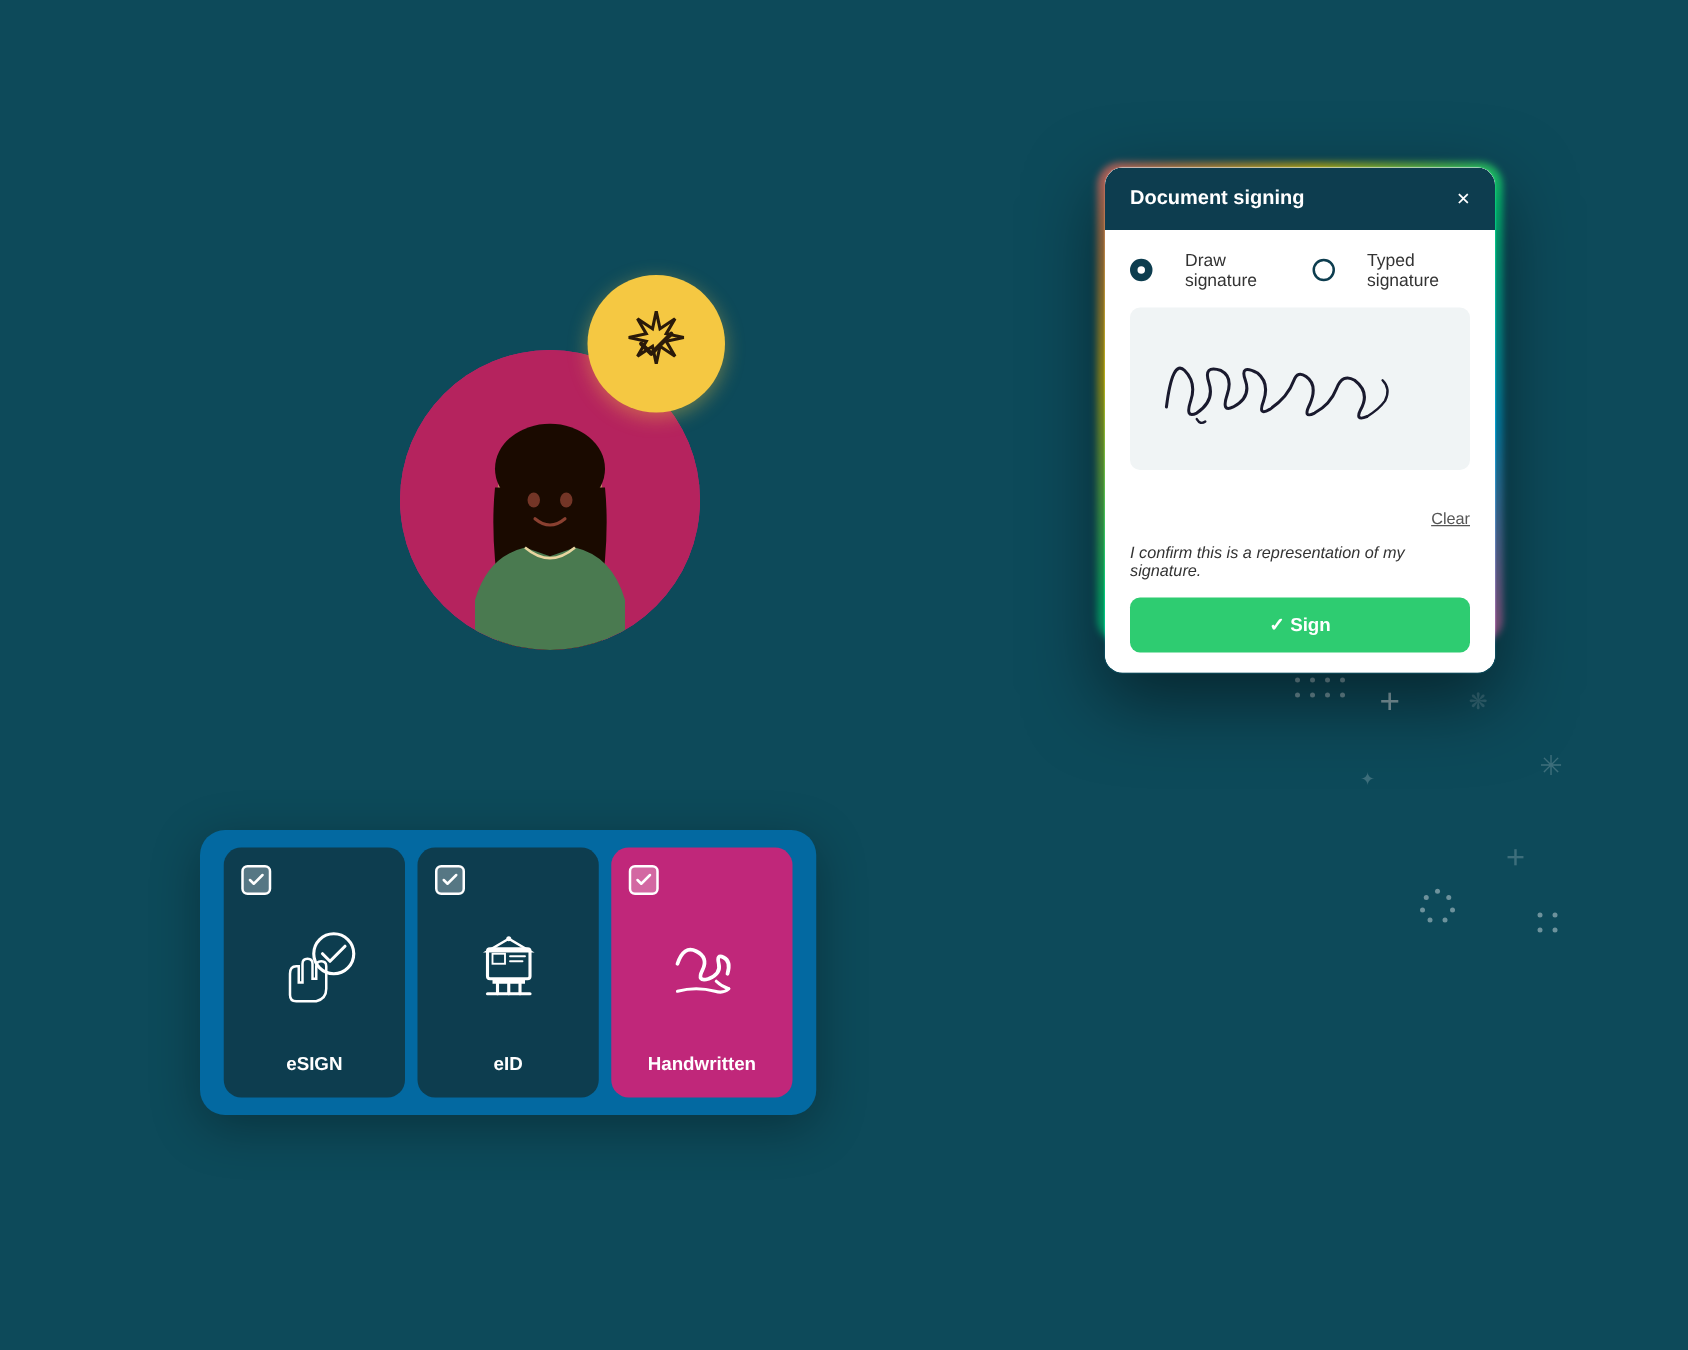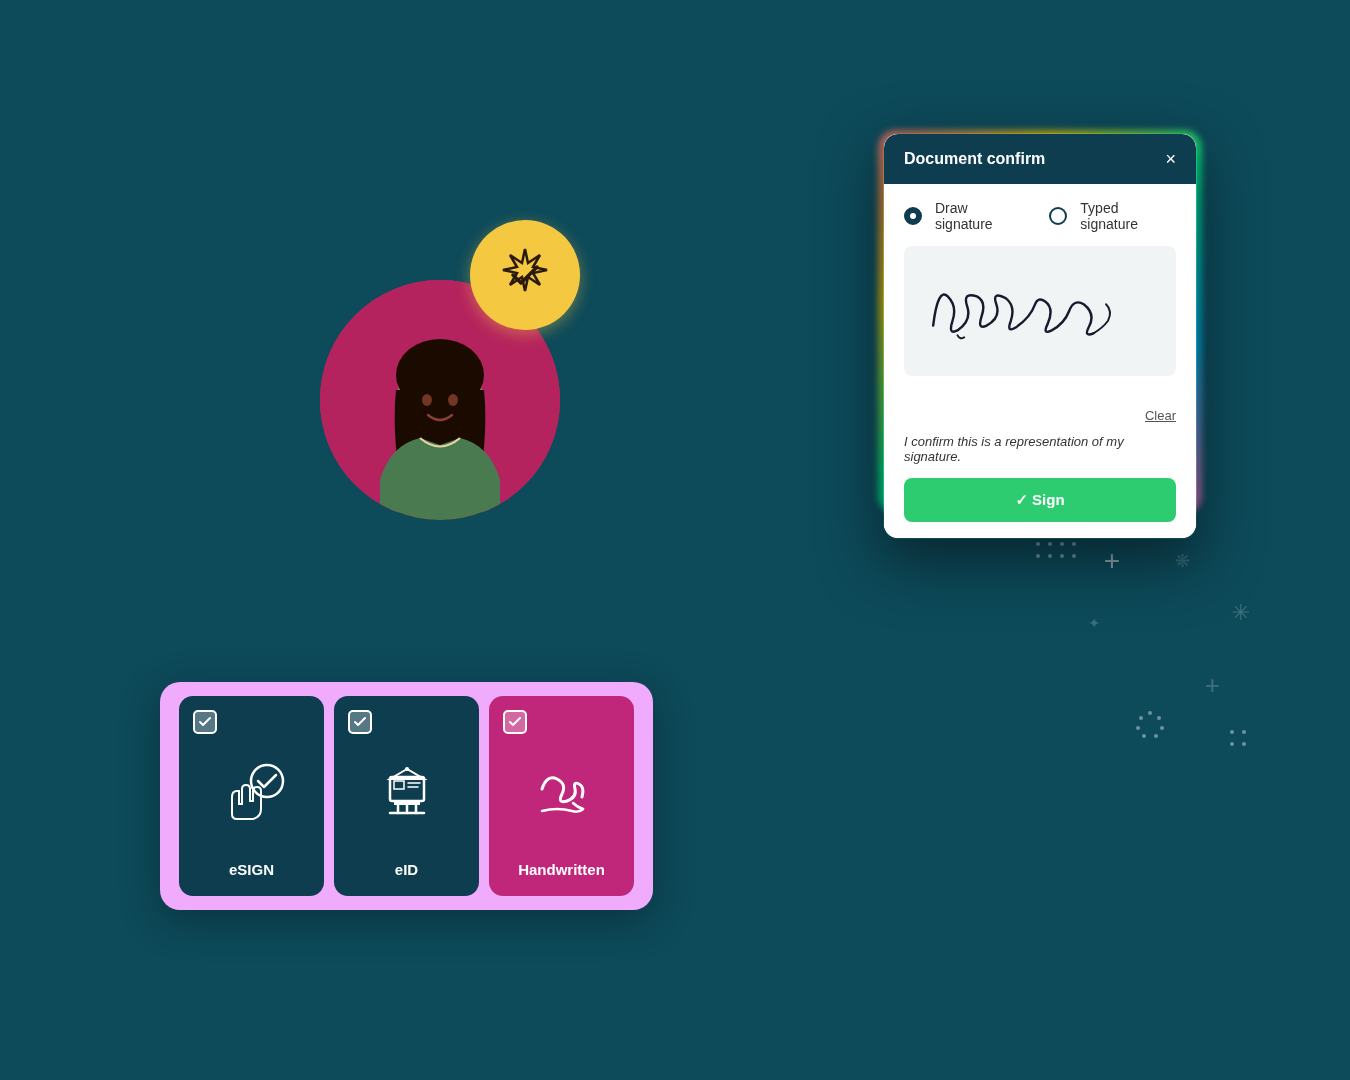--- a/index.html
+++ b/index.html
@@ -114,21 +114,21 @@
     .radio-group {
       display: flex;
       align-items: center;
       gap: 24px;
       margin-bottom: 14px;
     }
 
     .radio-option {
       display: flex;
       align-items: center;
-      gap: 13px;
+      gap: 26px;
       font-size: 14px;
       color: #333;
     }
 
     .radio-btn {
       width: 18px;
       height: 18px;
       border-radius: 50%;
       border: 2px solid #0d3d4f;
       display: flex;
@@ -203,25 +203,25 @@
       display: flex;
       align-items: center;
       justify-content: center;
       gap: 6px;
       text-align: right;
     }
 
     
     .cards-container {
       position: absolute;
-      bottom: 170px;
+      bottom: 188px;
       left: 160px;
       display: flex;
       gap: 0;
-      background: #f0abfc;
+      background: #0369a1;
       border-radius: 20px;
       padding: 14px;
       box-shadow: 0 10px 40px rgba(0,0,0,0.3);
     }
 
     .card {
       width: 145px;
       height: 200px;
       border-radius: 14px;
       display: flex;
@@ -391,21 +391,21 @@
     </svg>
   </div>
 </div>
 
 <div class="modal-glow"></div>
 
 <div class="modal-container" style="position:absolute; top:132px; right:152px; width:316px; z-index:10; border-radius:16px; overflow:hidden; box-shadow: 0 20px 60px rgba(0,0,0,0.5);">
   <div class="modal-inner">
 
     <div class="modal-header">
-      <span class="modal-title">Document confirm</span>
+      <span class="modal-title">Document signing</span>
       <span class="modal-close">×</span>
     </div>
 
     <div class="modal-body">
 
       <div class="radio-group">
         <div class="radio-option">
           <div class="radio-btn selected"></div>
           <span>Draw signature</span>
         </div>

